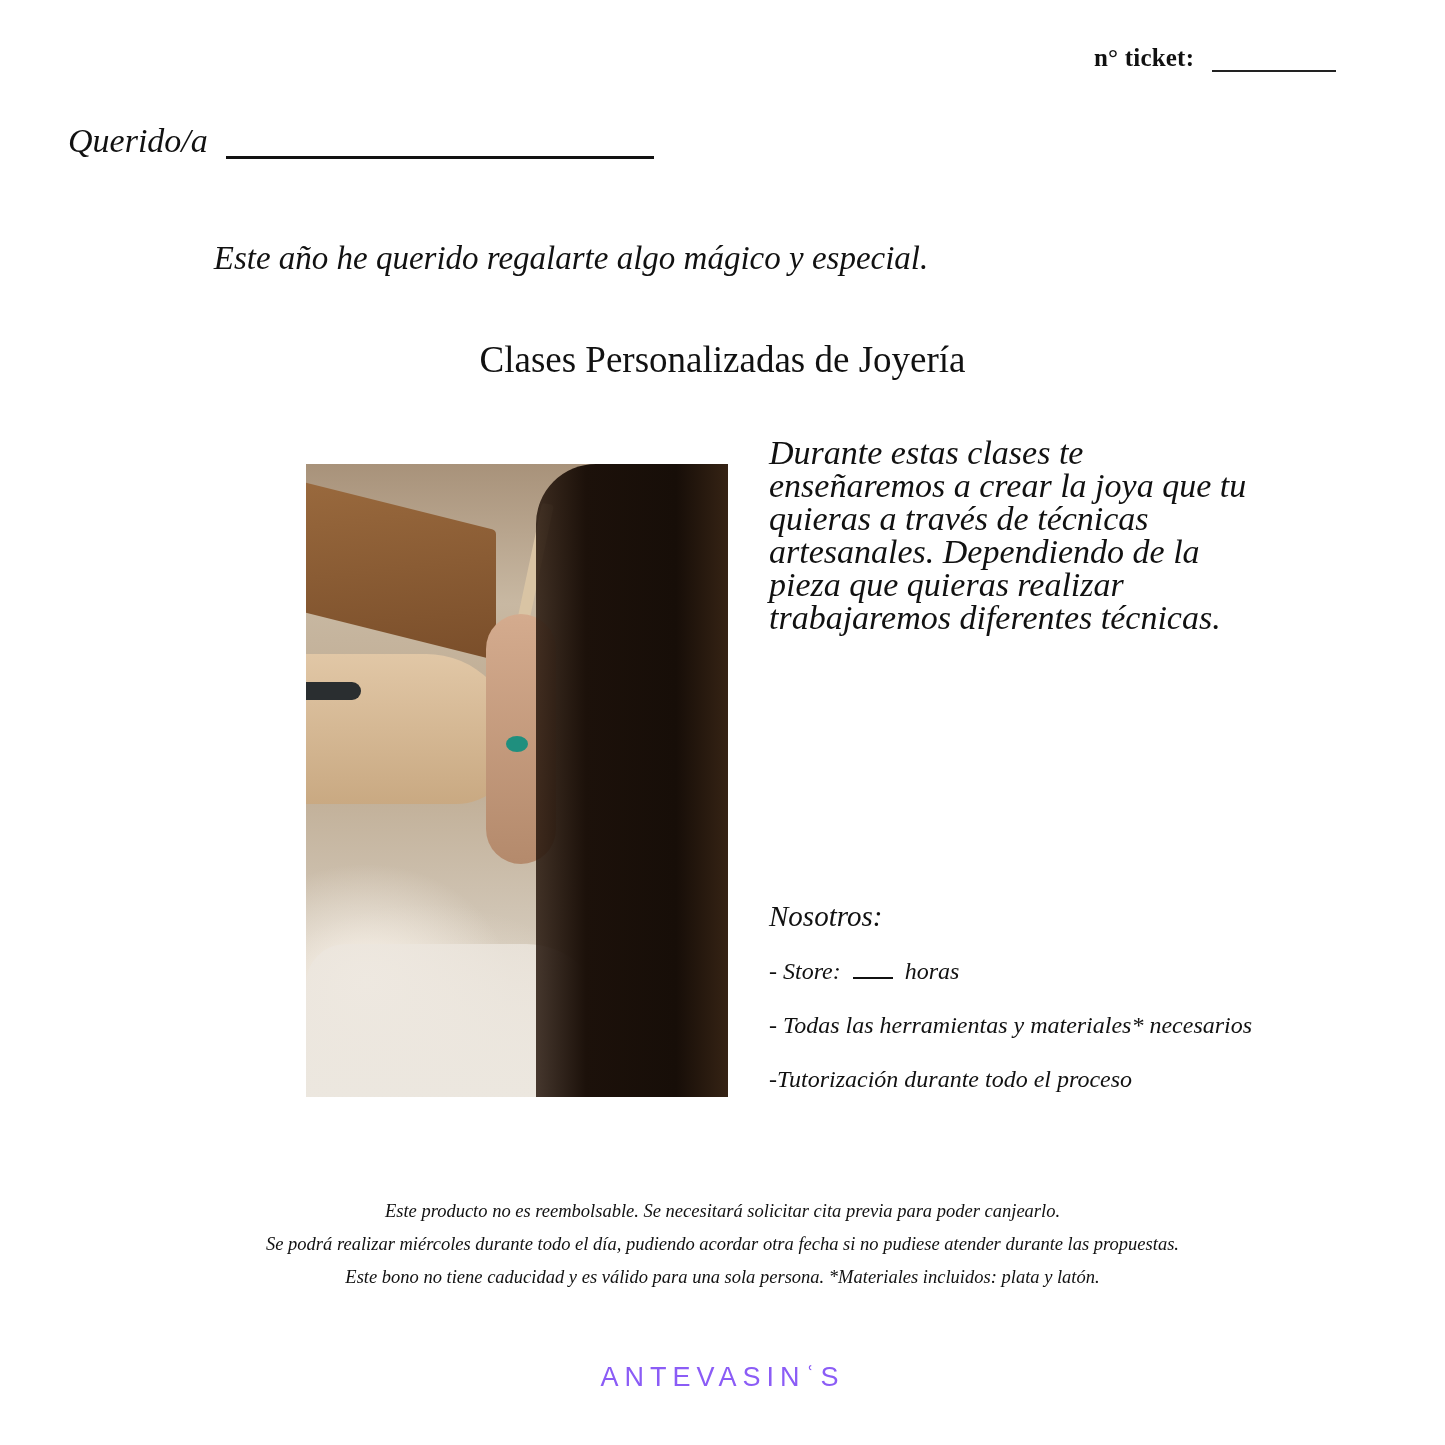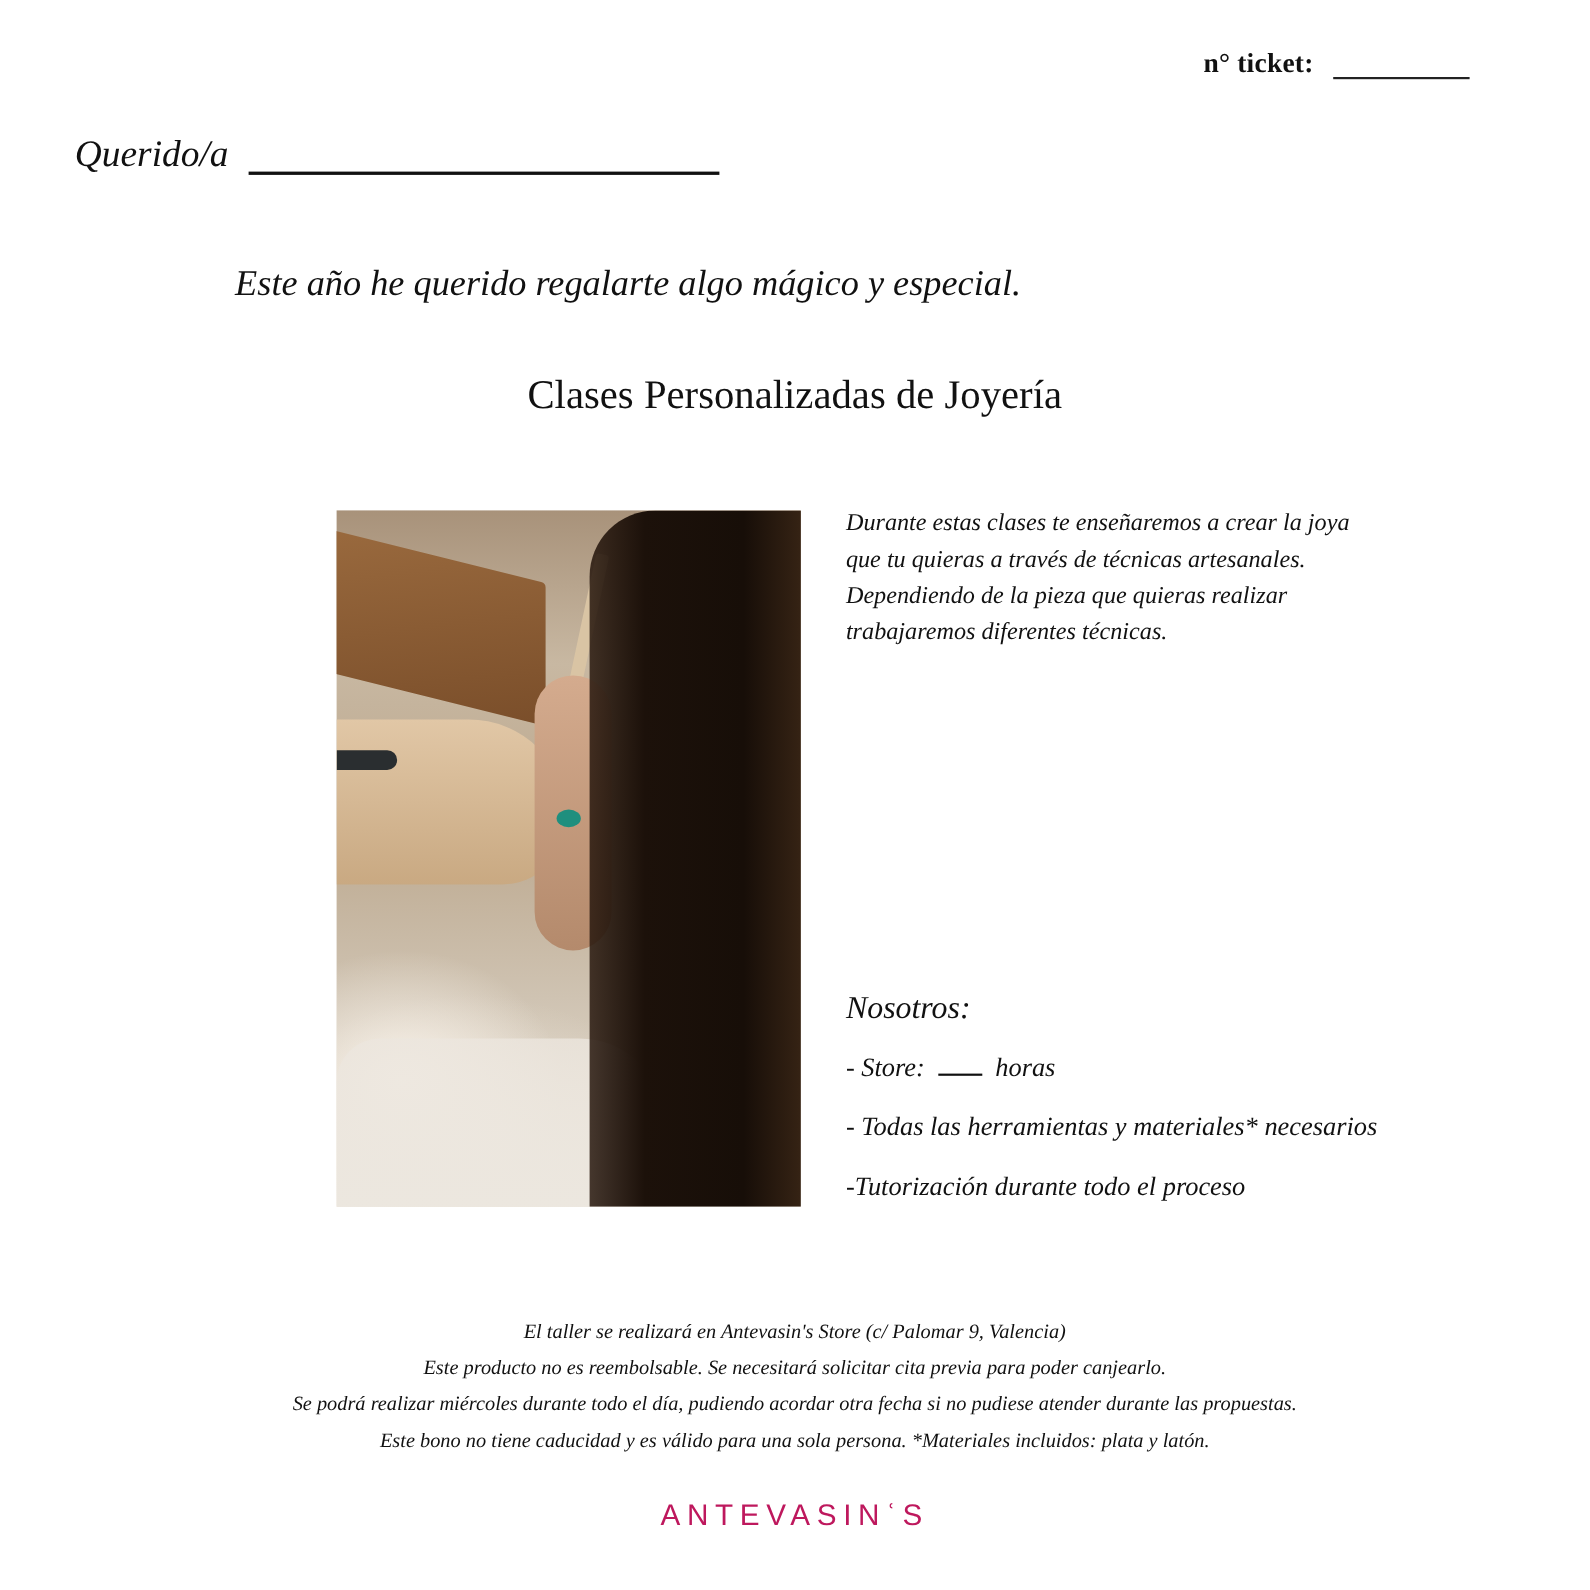--- a/index.html
+++ b/index.html
@@ -73,21 +73,21 @@
   .photo .gem {
     position: absolute; left: 200px; top: 272px; width: 22px; height: 16px;
     background: #1f8f7e; border-radius: 50%;
   }
   .photo .shirt {
     position: absolute; left: 0; top: 480px; width: 300px; height: 160px;
     background: linear-gradient(180deg, rgba(236,230,222,0.8), #ece7df);
     border-radius: 40px 80px 0 0;
   }
   .desc {
-    left: 769px; top: 458px; width: 480px; font-size: 22px; font-style: italic;
+    left: 769px; top: 436px; width: 480px; font-size: 34px; font-style: italic;
     line-height: 33px;
   }
   .desc p { margin: 0; }
   .desc p + p { margin-top: 32px; }
   .includes-title {
     left: 769px; top: 900px; font-size: 29px; font-style: italic;
   }
   .includes-item {
     left: 769px; font-size: 24px; font-style: italic; white-space: nowrap;
   }
@@ -96,21 +96,21 @@
     margin: 0 6px; height: 18px; vertical-align: baseline;
   }
   .footer {
     left: 0; width: 1445px; top: 1195px; text-align: center;
     font-size: 18.5px; font-style: italic; line-height: 33px;
   }
   .footer div { white-space: nowrap; }
   .brand {
     left: 0; width: 1445px; top: 1362px; text-align: center;
     font-size: 27px; letter-spacing: 6px; font-family: "Liberation Sans", "DejaVu Sans", sans-serif;
-    font-weight: normal; color: #be185d;
+    font-weight: normal; color: #8b5cf6;
   }
 </style>
 </head>
 <body>
 
 <div class="abs ticket">
   <span>n° ticket:</span>
   <span class="blank"></span>
 </div>
 
@@ -142,19 +142,18 @@
 
 <div class="abs includes-item" style="top: 958px;">
   <span>- Store:</span>
   <span class="blank"></span>
   <span>horas</span>
 </div>
 <div class="abs includes-item" style="top: 1012px;">- Todas las herramientas y materiales* necesarios</div>
 <div class="abs includes-item" style="top: 1066px;">-Tutorización durante todo el proceso</div>
 
 <div class="abs footer">
-  <div>El taller se realizará en Antevasin's Store (c/ Palomar 9, Valencia)</div>
   <div>Este producto no es reembolsable. Se necesitará solicitar cita previa para poder canjearlo.</div>
   <div>Se podrá realizar miércoles durante todo el día, pudiendo acordar otra fecha si no pudiese atender durante las propuestas.</div>
   <div>Este bono no tiene caducidad y es válido para una sola persona. *Materiales incluidos: plata y latón.</div>
 </div>
 
 <div class="abs brand">ANTEVASINʿS</div>
 
 </body></html>

